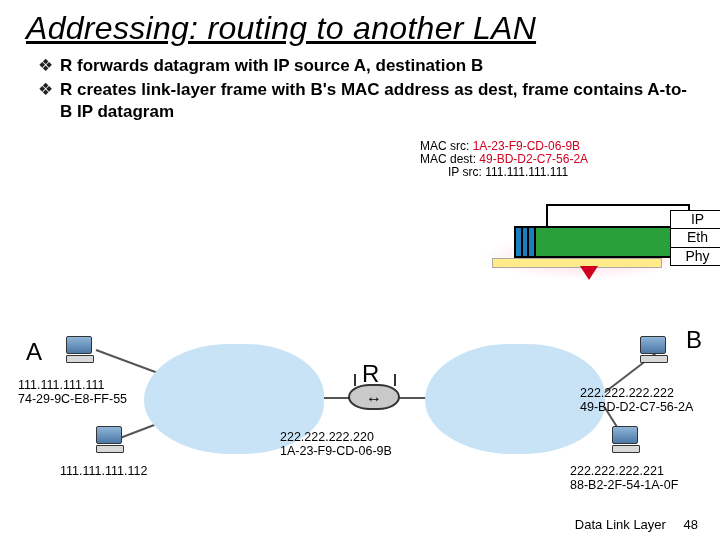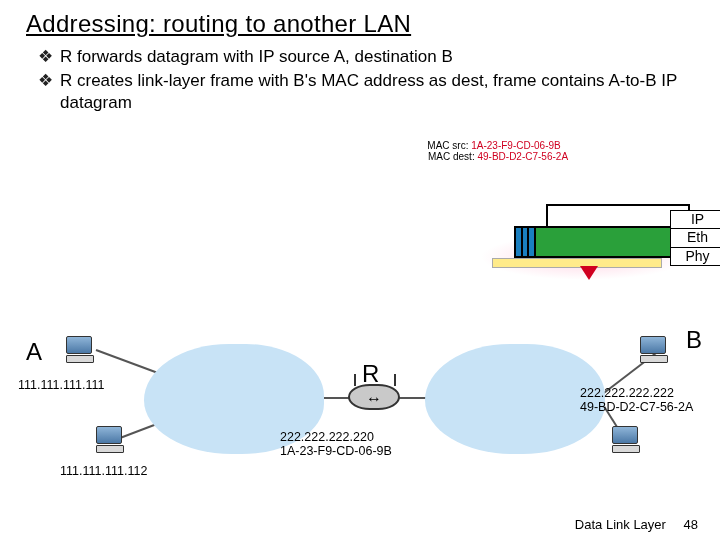--- a/index.html
+++ b/index.html
@@ -1,24 +1,24 @@
 <!DOCTYPE html>
 <html><head>
 <meta charset="utf-8">
 <style>
   * { box-sizing: border-box; margin: 0; padding: 0; }
   body { width: 720px; height: 540px; background: #fff; font-family: "Comic Sans MS", "Trebuchet MS", sans-serif; position: relative; overflow: hidden; color: #000; }
-  .title { font-size: 24px; text-decoration: underline; margin: 10px 0 8px 26px; letter-spacing: 0.3px; }
+  .title { font-size: 32px; text-decoration: underline; margin: 10px 0 8px 26px; letter-spacing: 0.3px; font-style: italic; }
   .bullets { margin: 4px 30px 0 38px; font-size: 17px; line-height: 1.25; }
   .bullets .row { display: flex; margin-bottom: 3px; }
   .bullets .marker { width: 22px; flex: none; color: #222; }
-  .bullets .txt { flex: 1; }
+  .bullets .txt { flex: 1; font-weight: bold; }
 
   
-  .packet { position: absolute; left: 420px; top: 140px; font-size: 10px; line-height: 1.1; text-align: center; }
+  .packet { position: absolute; left: 420px; top: 140px; font-size: 12px; line-height: 1.1; }
   .packet .line { white-space: nowrap; }
   .packet .v { display: inline; }
   .red { color: #d00020; }
   .packet-boxes { position: absolute; left: 420px; top: 204px; width: 270px; height: 105px; }
   .pkt-outer { position: absolute; left: 126px; top: 0; width: 144px; height: 26px; border: 2px solid #000; background: #fff; }
   .pkt-mid   { position: absolute; left: 110px; top: 22px; width: 144px; height: 32px; border: 2px solid #000; background: #2aa03a; }
   .pkt-bars  { position: absolute; left: 94px;  top: 22px; width: 20px; height: 32px; display:flex; }
   .pkt-bars span { flex:1; border:2px solid #000; background:#1a7fbf; margin-right:-2px; }
   .pkt-rail  { position: absolute; left: 72px; top: 54px; width: 170px; height: 10px; background: #ffeb8a; border: 1.5px solid #aaa; }
   .stack { position: absolute; left: 250px; top: 6px; width: 55px; font-size: 14px; text-align: center; }
@@ -74,21 +74,22 @@
       <div class="txt">R forwards datagram with IP source A, destination B</div>
     </div>
   <div class="row">
       <div class="marker">❖</div>
       <div class="txt">R creates link-layer frame with B's MAC address as dest, frame contains A-to-B IP datagram</div>
     </div>
 </div>
 
 <div class="packet">
   <div class="line"><span>MAC src:</span> <span class="v red">1A-23-F9-CD-06-9B</span></div>
-  <div class="line" style="margin-left:8px;"><span>MAC dest:</span> <span class="v red">49-BD-D2-C7-56-2A</span></div>
+  <div class="line" style="margin-left:0;"><span>MAC dest:</span> <span class="v red">49-BD-D2-C7-56-2A</span></div>
+  <div class="line" style="margin-left:28px;"><span>IP src:</span> <span class="v">111.111.111.111</span></div>
 </div>
 
 <div class="packet-boxes">
   <div class="glow"></div>
   <div class="pkt-outer"></div>
   <div class="pkt-mid"></div>
   <div class="pkt-bars">
       <span></span>
       <span></span>
       <span></span>
@@ -135,32 +136,37 @@
       <div class="cpu"></div>
     </div>
 
   <div class="router">
       <span class="ant a1"></span>
       <span class="ant a2"></span>
     </div>
 
   <div class="addr aA">
     <div>111.111.111.111</div>
+    <div>74-29-9C-E8-FF-55</div>
   </div>
   <div class="addr aC">
     <div>111.111.111.112</div>
   </div>
   <div class="addr aD">
   </div>
   <div class="addr aE">
     <div>222.222.222.220</div>
     <div>1A-23-F9-CD-06-9B</div>
   </div>
   <div class="addr aB">
     <div>222.222.222.222</div>
     <div>49-BD-D2-C7-56-2A</div>
   </div>
+  <div class="addr aF">
+    <div>222.222.222.221</div>
+    <div>88-B2-2F-54-1A-0F</div>
+  </div>
 </div>
 
 <div class="footer">
   <span>Data Link Layer</span>
   <span class="pg">48</span>
 </div>
 
 </body></html>

